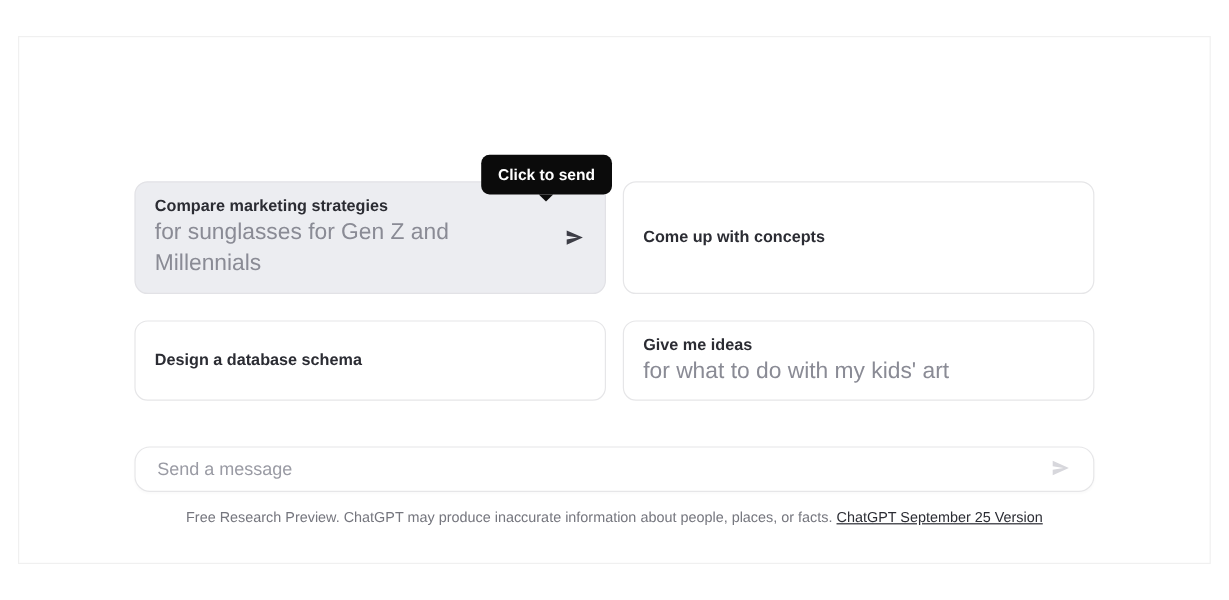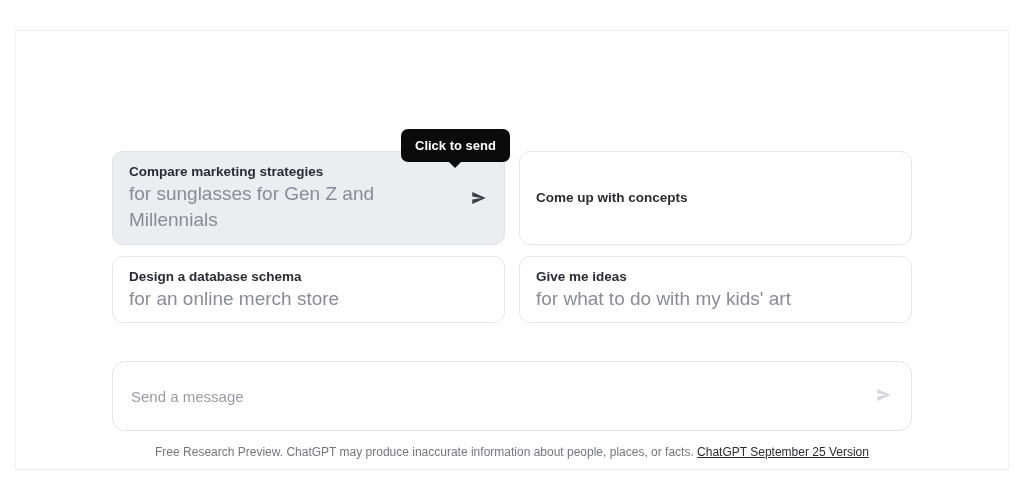--- a/index.html
+++ b/index.html
@@ -20,21 +20,21 @@
     border: 1px solid #f0f0f0;
   }
   .content {
     width: 800px;
     margin: 0 auto;
     padding-top: 120px;
   }
   .suggestion-grid {
     display: grid;
     grid-template-columns: 1fr 1fr;
-    gap: 11px 14px;
+    gap: 22px 14px;
   }
   .suggestion-card {
     border: 1px solid #e6e6e8;
     border-radius: 11px;
     padding: 11px 16px;
     background: #ffffff;
     cursor: pointer;
     position: relative;
     display: flex;
     align-items: center;
@@ -84,21 +84,21 @@
     border-top-color: #0b0b0b;
     border-bottom: none;
   }
   .chat-input-wrap {
     margin-top: 38px;
     border: 1px solid #e6e6e8;
     border-radius: 13px;
     display: flex;
     align-items: center;
     padding: 0 14px 0 18px;
-    height: 70px;
+    height: 38px;
     box-shadow: 0 1px 2px rgba(0,0,0,0.02);
   }
   .chat-input {
     flex: 1;
     border: none;
     outline: none;
     font-size: 15px;
     color: #2b2c33;
     background: transparent;
   }
@@ -146,21 +146,20 @@
 
       <div class="suggestion-card">
         <div class="card-text">
           <div class="card-title">Come up with concepts</div>
         </div>
       </div>
 
       <div class="suggestion-card">
         <div class="card-text">
           <div class="card-title">Design a database schema</div>
-          <div class="card-sub">for an online merch store</div>
         </div>
       </div>
 
       <div class="suggestion-card">
         <div class="card-text">
           <div class="card-title">Give me ideas</div>
           <div class="card-sub">for what to do with my kids' art</div>
         </div>
       </div>
 

